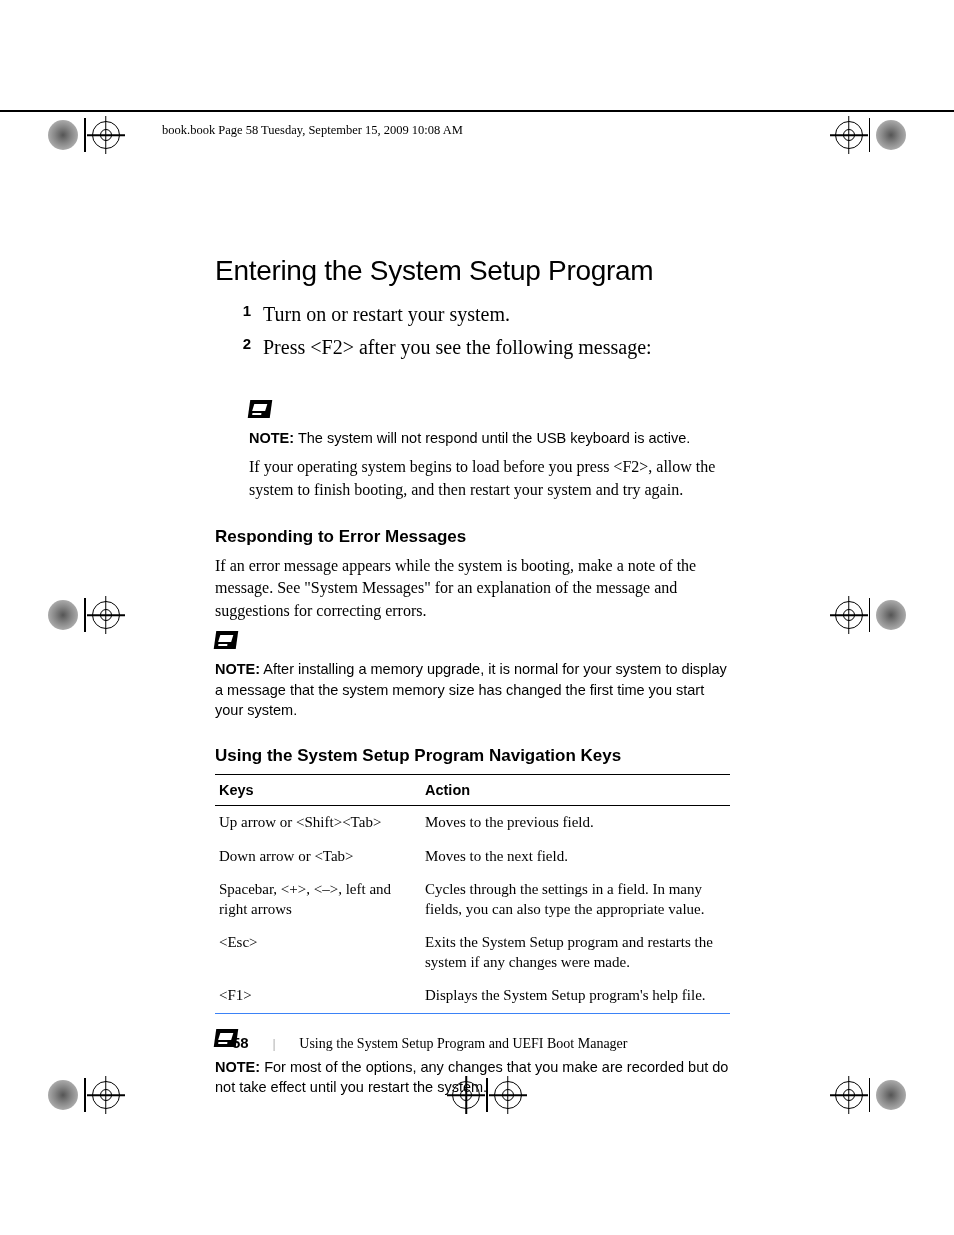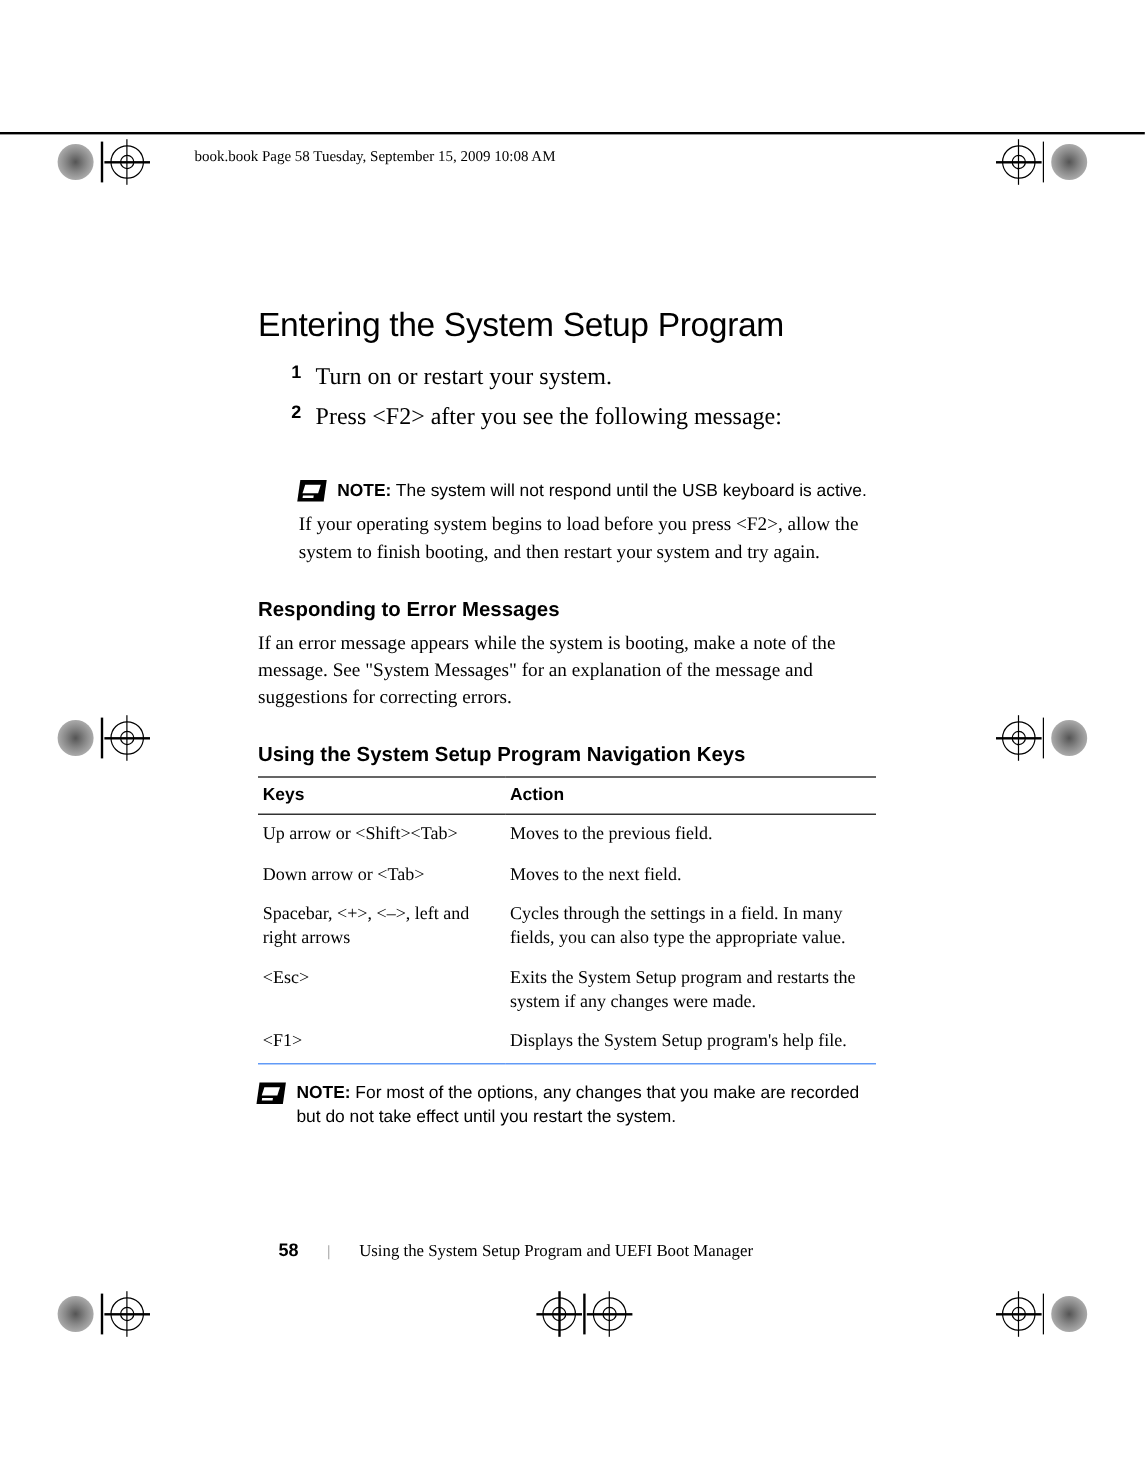--- a/index.html
+++ b/index.html
@@ -113,20 +113,21 @@
   .step-text {
     font-size: 20px;
     font-family: Georgia, serif;
   }
   .note-block {
     display: flex;
     align-items: flex-start;
     gap: 10px;
     margin-left: 34px;
     margin-top: 38px;
+    flex-direction: column;
   }
   .note-block.less-indent {
     margin-left: 0;
   }
   .note-icon {
     width: 22px;
     height: 18px;
     background: #000;
     position: relative;
     flex-shrink: 0;
@@ -305,20 +306,26 @@
     <div class="note-text">
       <span class="note-label">NOTE:</span><span> The system will not respond until the USB keyboard is active.</span>
     </div>
   </div>
 
   <div class="followup">If your operating system begins to load before you press &lt;F2&gt;, allow the system to finish booting, and then restart your system and try again.</div>
 
   <h2>Responding to Error Messages</h2>
   <p class="body-text">If an error message appears while the system is booting, make a note of the message. See "System Messages" for an explanation of the message and suggestions for correcting errors.</p>
 
+  <div class="note-block less-indent" style="margin-top:6px;">
+    <div class="note-icon"></div>
+    <div class="note-text">
+      <span class="note-label">NOTE:</span><span> After installing a memory upgrade, it is normal for your system to display a message that the system memory size has changed the first time you start your system.</span>
+    </div>
+  </div>
 
   <h2>Using the System Setup Program Navigation Keys</h2>
 
   <table>
     <thead>
       <tr>
         <th class="col-keys">Keys</th>
         <th>Action</th>
       </tr>
     </thead>

